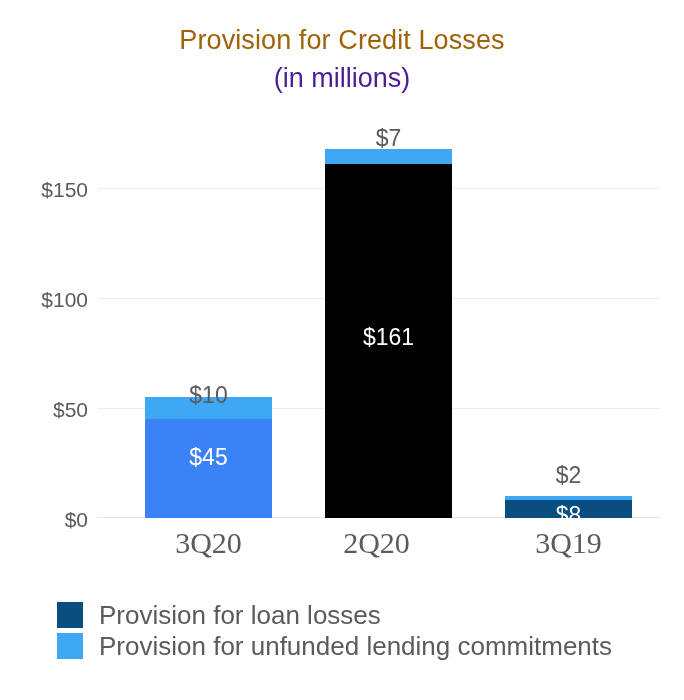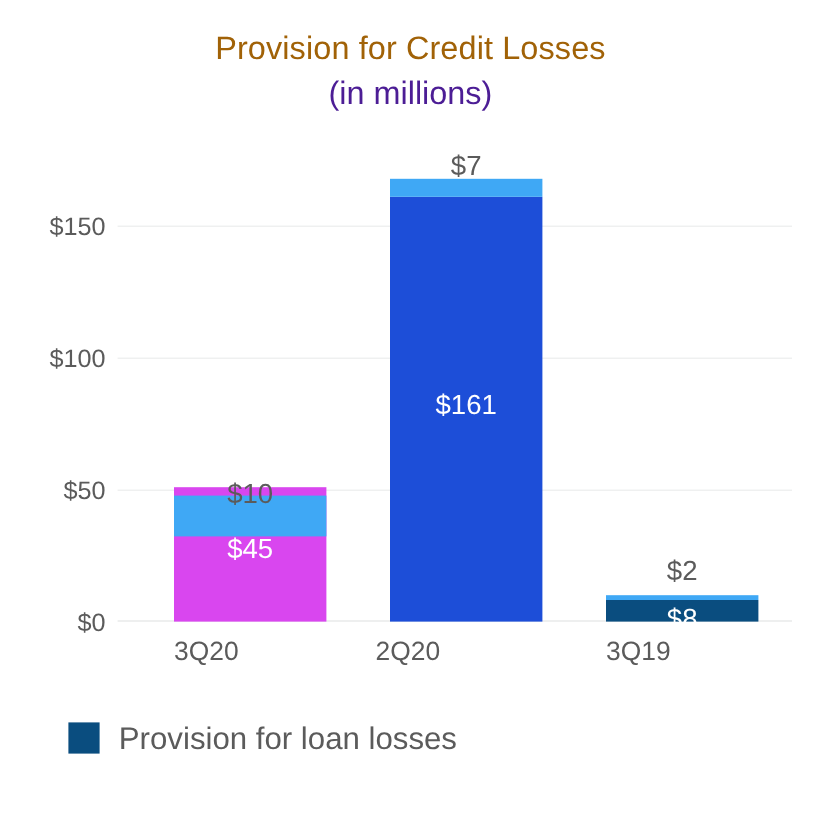--- a/index.html
+++ b/index.html
@@ -108,25 +108,26 @@
     font-size: 23px;
     line-height: 23px;
     color: #5b5b5b;
     white-space: nowrap;
   }
 
   
   .x-tick-label {
     position: absolute;
     top: 530px;
-    font-size: 22px;
+    font-size: 30px;
     line-height: 26px;
     color: #5b5b5b;
-    text-align: left;
-    white-space: nowrap;
+    text-align: center;
+    white-space: nowrap;
+    font-family: Liberation Serif, serif;
   }
 
   
   #legend {
     position: absolute;
     left: 57px;
     top: 601px;
   }
   .legend-row {
     display: flex;
@@ -159,30 +160,30 @@
 <div class="y-tick-label" style="top:509px;">$0</div>
 
 <div id="plot-area">
 
   <div class="gridline" style="top:48px;"></div>
   <div class="gridline" style="top:158px;"></div>
   <div class="gridline" style="top:268px;"></div>
   <div id="baseline"></div>
 
   <div class="bar-group" style="left:47px; width:127px; height:121px;">
-    <div class="seg seg-lower" style="height:112px; background:#d946ef;">
+    <div class="seg seg-lower" style="height:112px; background:#3b82f6;">
       <div class="seg-label-inner" style="top:40px;">$45</div>
     </div>
-    <div class="seg seg-upper" style="height:34px; top:16px; background:#3fa8f5;">
+    <div class="seg seg-upper" style="height:22px; top:0; background:#3fa8f5;">
       <div class="seg-label-outer" style="top:-13px;">$10</div>
     </div>
   </div>
 
   <div class="bar-group" style="left:227px; width:127px; height:369px;">
-    <div class="seg seg-lower" style="height:354px; background:#1d4ed8;">
+    <div class="seg seg-lower" style="height:354px; background:#000000;">
       <div class="seg-label-inner" style="top:162px;">$161</div>
     </div>
     <div class="seg seg-upper" style="height:15px; top:0; background:#3fa8f5;">
       <div class="seg-label-outer" style="top:-22px;">$7</div>
     </div>
   </div>
 
   <div class="bar-group" style="left:407px; width:127px; height:22px;">
     <div class="seg seg-lower" style="height:18px; background:#0a4d7f;">
       <div class="seg-label-inner" style="top:4px;">$8</div>
@@ -196,13 +197,17 @@
 
 <div class="x-tick-label" style="left:145px; width:127px;">3Q20</div>
 <div class="x-tick-label" style="left:313px; width:127px;">2Q20</div>
 <div class="x-tick-label" style="left:505px; width:127px;">3Q19</div>
 
 <div id="legend">
   <div class="legend-row">
     <span class="legend-swatch" style="background:#0a4d7f;"></span>
     <span class="legend-text">Provision for loan losses</span>
   </div>
+  <div class="legend-row">
+    <span class="legend-swatch" style="background:#3fa8f5;"></span>
+    <span class="legend-text">Provision for unfunded lending commitments</span>
+  </div>
 </div>
 
 </body></html>

